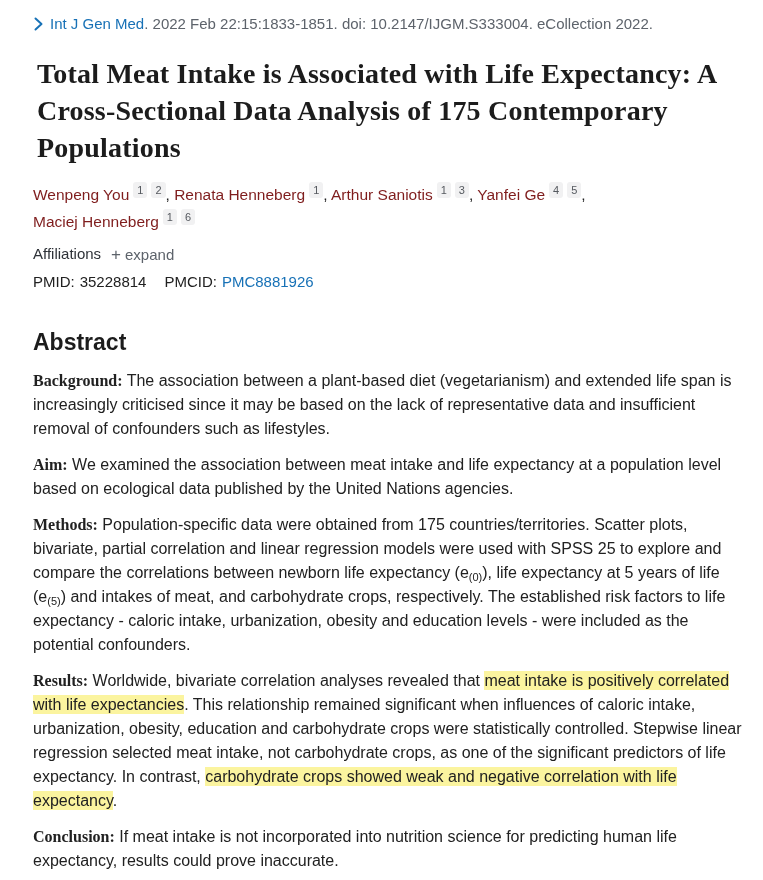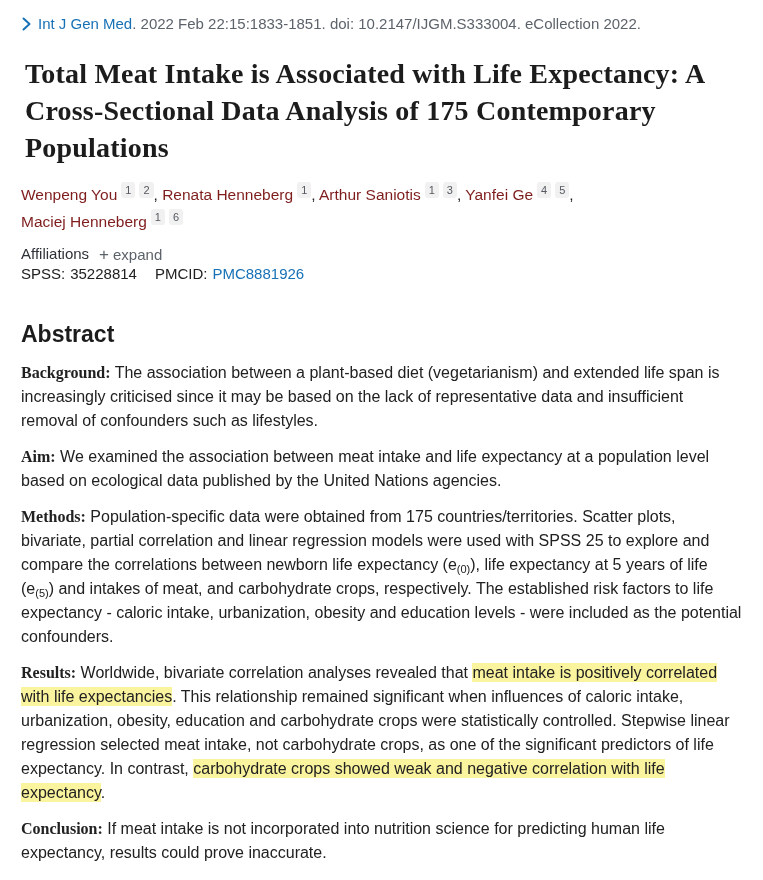--- a/index.html
+++ b/index.html
@@ -5,21 +5,21 @@
   * { margin: 0; padding: 0; box-sizing: border-box; }
   html, body { background: #ffffff; }
   body {
     width: 763px;
     height: 880px;
     overflow: hidden;
     font-family: "Liberation Sans", "DejaVu Sans", sans-serif;
     color: #212121;
   }
   .page {
-    padding: 14px 21px 0 21px;
+    padding: 14px 21px 0 33px;
     width: 763px;
   }
 
   
   .citation {
     font-size: 15px;
     line-height: 20px;
     color: #5d636b;
     margin-bottom: 21px;
     display: flex;
@@ -69,21 +69,21 @@
     padding: 1px 4px;
     margin-left: 4px;
     transform: translateY(-6px);
   }
   .author-sep { color: #212121; }
 
   
   .affil-row {
     font-size: 15px;
     line-height: 20px;
-    margin-bottom: 0;
+    margin-bottom: 8px;
     display: flex;
     align-items: center;
     gap: 10px;
   }
   .affil-label { color: #2e3238; }
   .expand-btn {
     border: none;
     background: transparent;
     font-family: inherit;
     font-size: 15px;
@@ -155,21 +155,21 @@
   <div class="affil-row">
     <span class="affil-label">Affiliations</span>
     <button class="expand-btn">
       <span class="plus-glyph">+</span>
       <span>expand</span>
     </button>
   </div>
 
   <div class="ids-row">
     <span class="id-pair">
-      <span>SPSS:</span>
+      <span>PMID:</span>
       <span>35228814</span>
     </span>
     <span class="id-pair">
       <span>PMCID:</span>
       <a>PMC8881926</a>
     </span>
   </div>
 
   <h2 class="abstract-heading">Abstract</h2>
 

